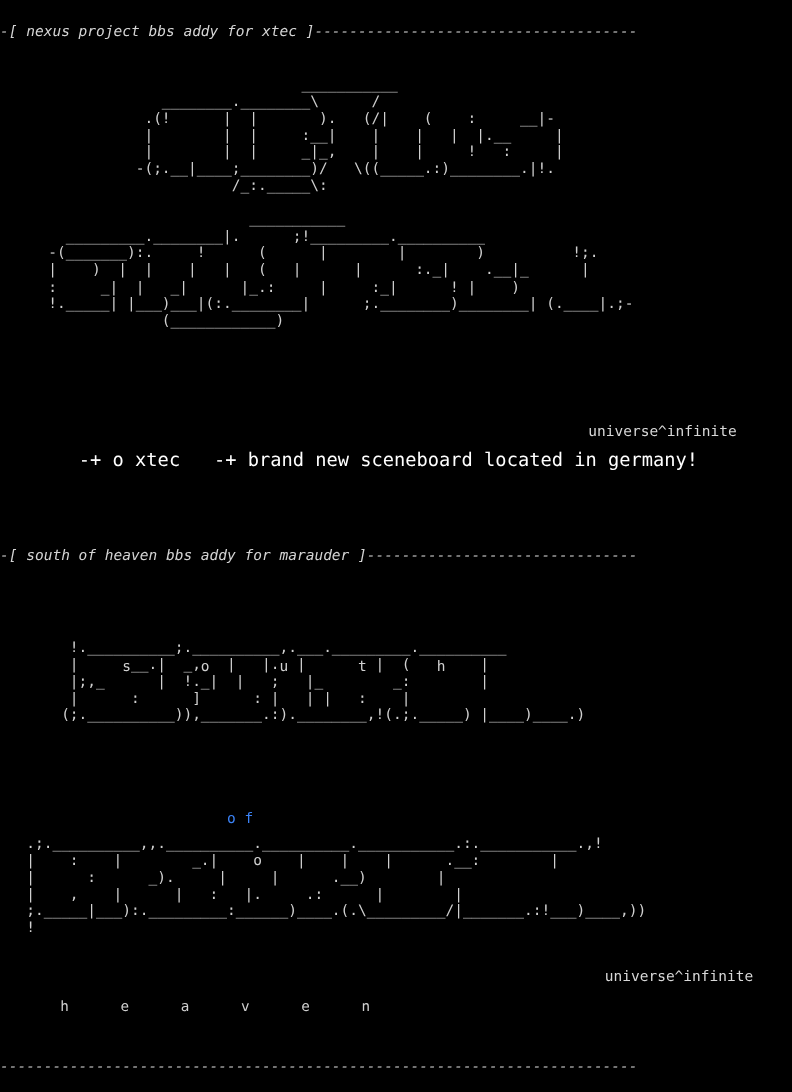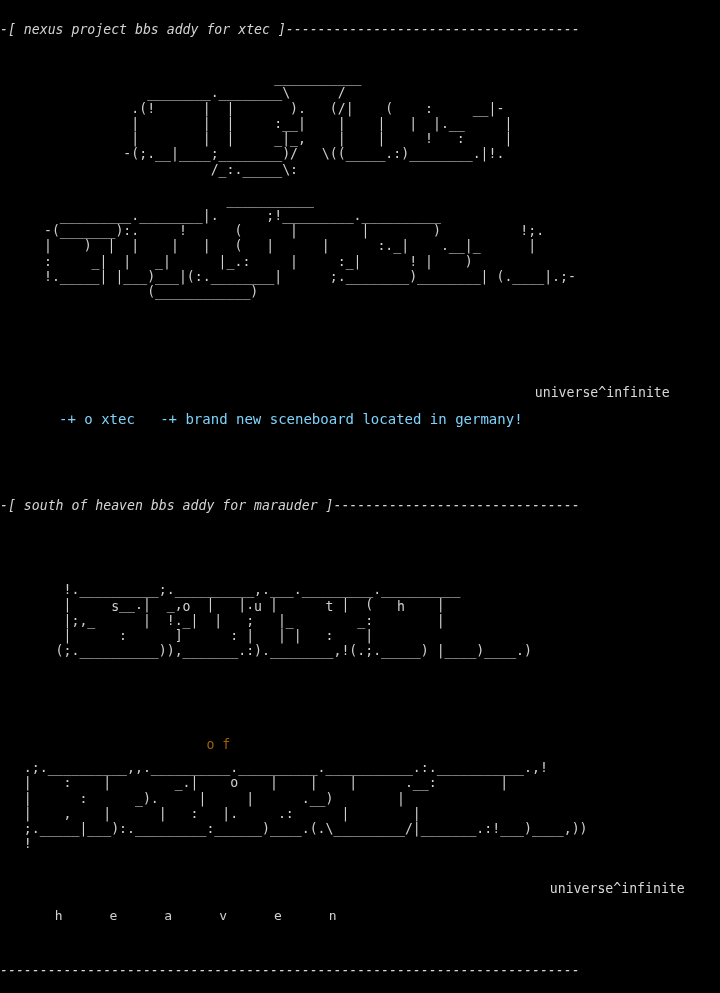--- a/index.html
+++ b/index.html
@@ -46,24 +46,24 @@
   #art-nexus {
     position: absolute;
     left: 0px;
     top: 70px;
     padding-left: 36px;
   }
   #tagline-nexus {
     position: absolute;
     left: 0px;
     top: 412px;
-    font-size: 14px;
+    font-size: 17px;
     line-height: 15.3px;
     white-space: pre;
-    color: #7dd3fc;
+    color: #ffffff;
   }
   #art-south {
     position: absolute;
     left: 0px;
     top: 582px;
   }
   #letters-south-top {
     position: absolute;
     left: 0px;
     top: 563px;
@@ -98,21 +98,21 @@
     left: 0px;
     top: 866px;
   }
   #of-label {
     position: absolute;
     left: 0px;
     top: 737px;
     font-size: 13.2px;
     line-height: 15.3px;
     white-space: pre;
-    color: #a16207;
+    color: #3b82f6;
   }
 </style>
 </head>
 <body>
 
 <div class="page">
 
   <div class="hdr" id="header-nexus">-[ nexus project bbs addy for xtec ]-------------------------------------</div>
 
   <pre id="art-nexus">                              ___________

